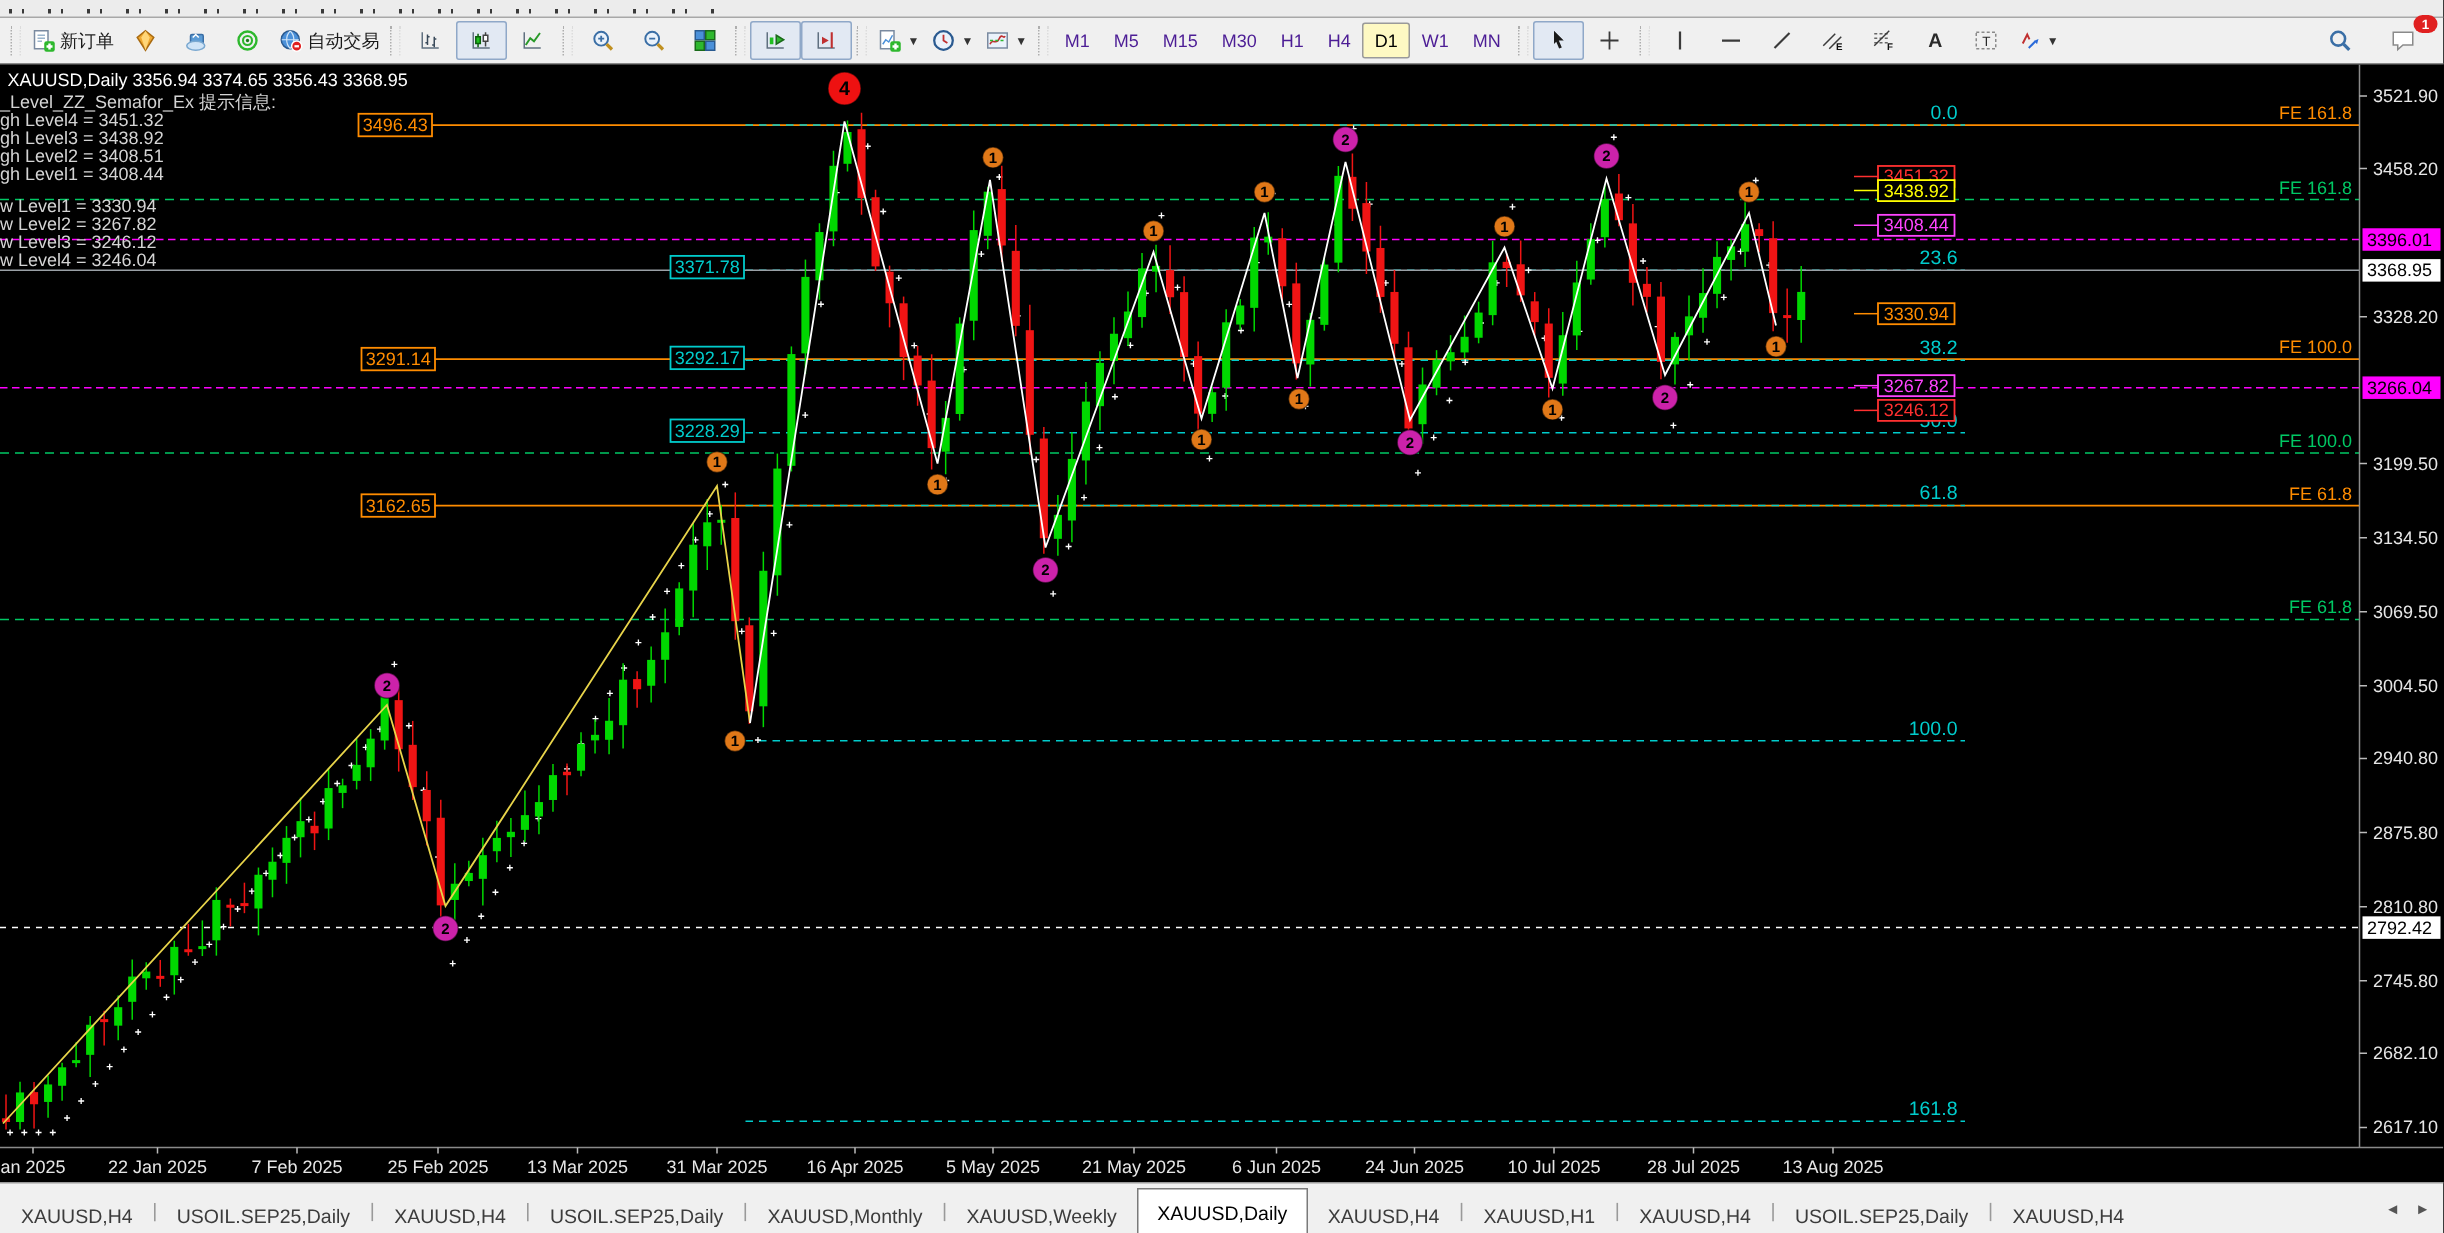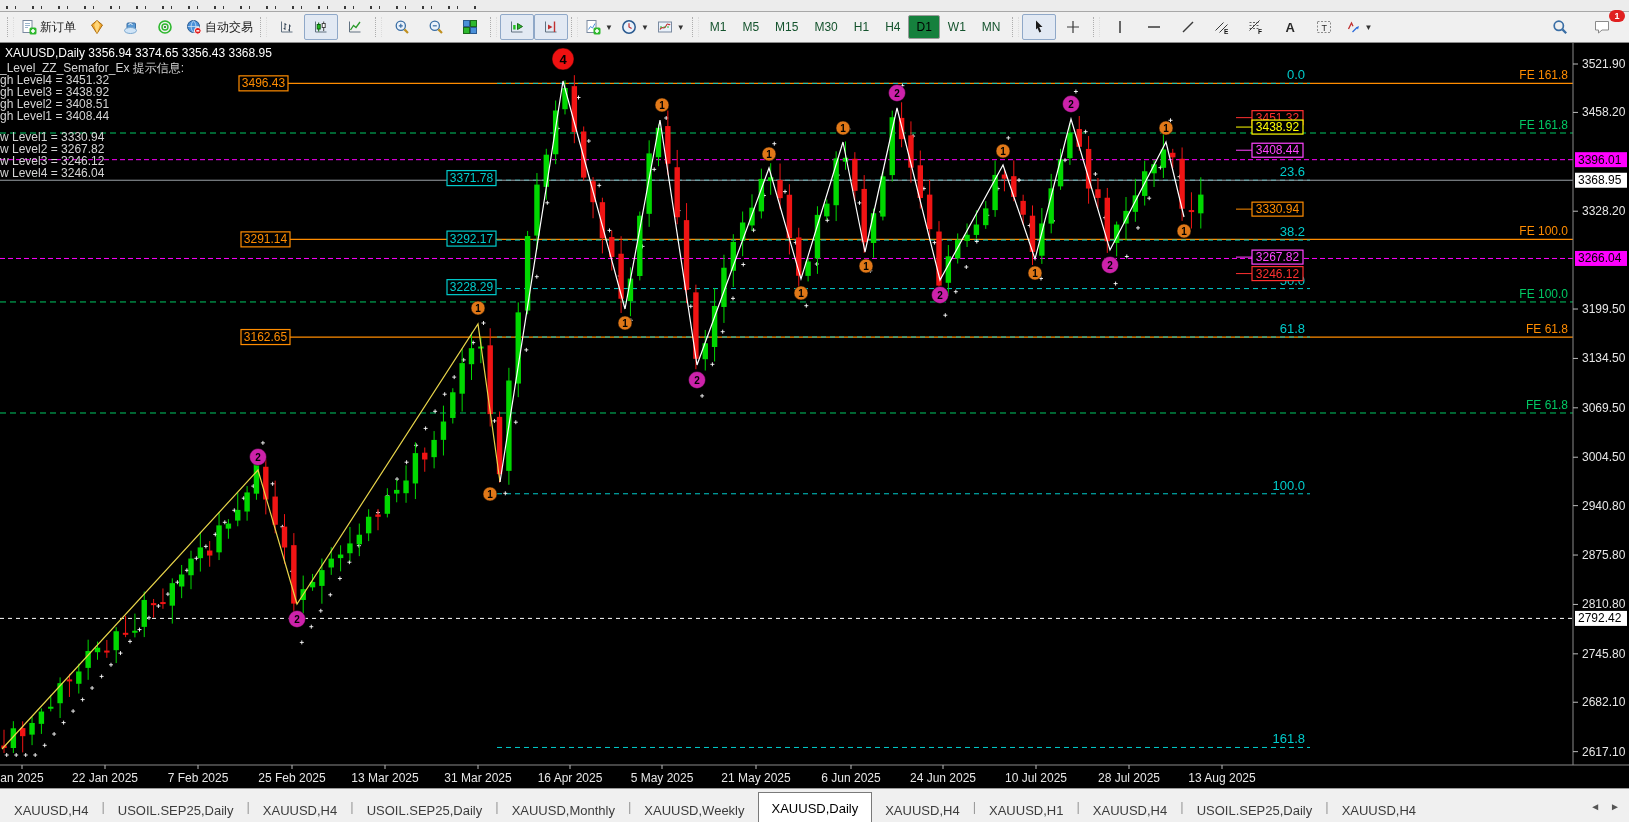--- a/index.html
+++ b/index.html
@@ -8,23 +8,23 @@
   .menustrip .frag{position:absolute;top:6px;left:6px;width:470px;height:3px;
     background:repeating-linear-gradient(90deg,#3a3a3a 0 2px,transparent 2px 9px,#3a3a3a 9px 10px,transparent 10px 26px);}
   .toolbar{height:30px;background:#f0f0f0;border-bottom:1px solid #8a8a8a;display:flex;align-items:center;padding:0 4px;}
   .grip{width:5px;height:20px;margin:0 3px;border-left:1px dotted #aeaeae;border-right:1px dotted #dcdcdc;}
   .tbtn{height:24px;min-width:26px;display:flex;align-items:center;justify-content:center;gap:3px;
     border:1px solid transparent;border-radius:2px;color:#222;font-size:12px;padding:0 3px;cursor:default;}
   .tbtn.active{background:#e2e9f3;border:1px solid #8fa8c8;}
   .tbtn .lbl{font-size:12px;color:#1a1a1a;white-space:nowrap;text-align:center;}
   .tbtn .dd{font-size:8px;color:#333;margin-left:1px;}
   .tbtn svg{display:block;}
-  .tf{height:22px;display:flex;align-items:center;justify-content:center;padding:0 7px;font-size:12px;color:#14532d;
+  .tf{height:22px;display:flex;align-items:center;justify-content:center;padding:0 7px;font-size:12px;color:#4c1d95;
     border:1px solid transparent;border-radius:2px;}
-  .tf.active{background:#15803d;border:1px solid #9a9a9a;color:#000;}
+  .tf.active{background:#fef9c3;border:1px solid #9a9a9a;color:#000;}
   .tright{margin-left:auto;display:flex;align-items:center;gap:8px;padding-right:6px;}
   .badgewrap{position:relative;}
   .badge{position:absolute;top:-5px;right:-7px;background:#e02020;color:#fff;font-size:9px;line-height:12px;
     min-width:12px;text-align:center;border-radius:7px;padding:0 2px;font-weight:bold;}
   .chartwrap{position:relative;width:1629px;height:745px;background:#000;}
   .tabbar{height:35px;background:#f0f0f0;border-top:1px solid #9a9a9a;display:flex;align-items:flex-end;padding:0 1px;}
   .tab{height:26px;line-height:26px;padding:0 13px;font-size:13px;color:#3c3c3c;white-space:nowrap;cursor:default;}
   .tab.active{background:#fff;border:1px solid #7a7a7a;border-bottom:none;height:31px;line-height:31px;color:#000;}
   .tabsep{color:#9a9a9a;align-self:center;font-size:13px;}
   .tabscroll{display:flex;gap:2px;margin-left:auto;align-self:center;padding-right:4px;}

